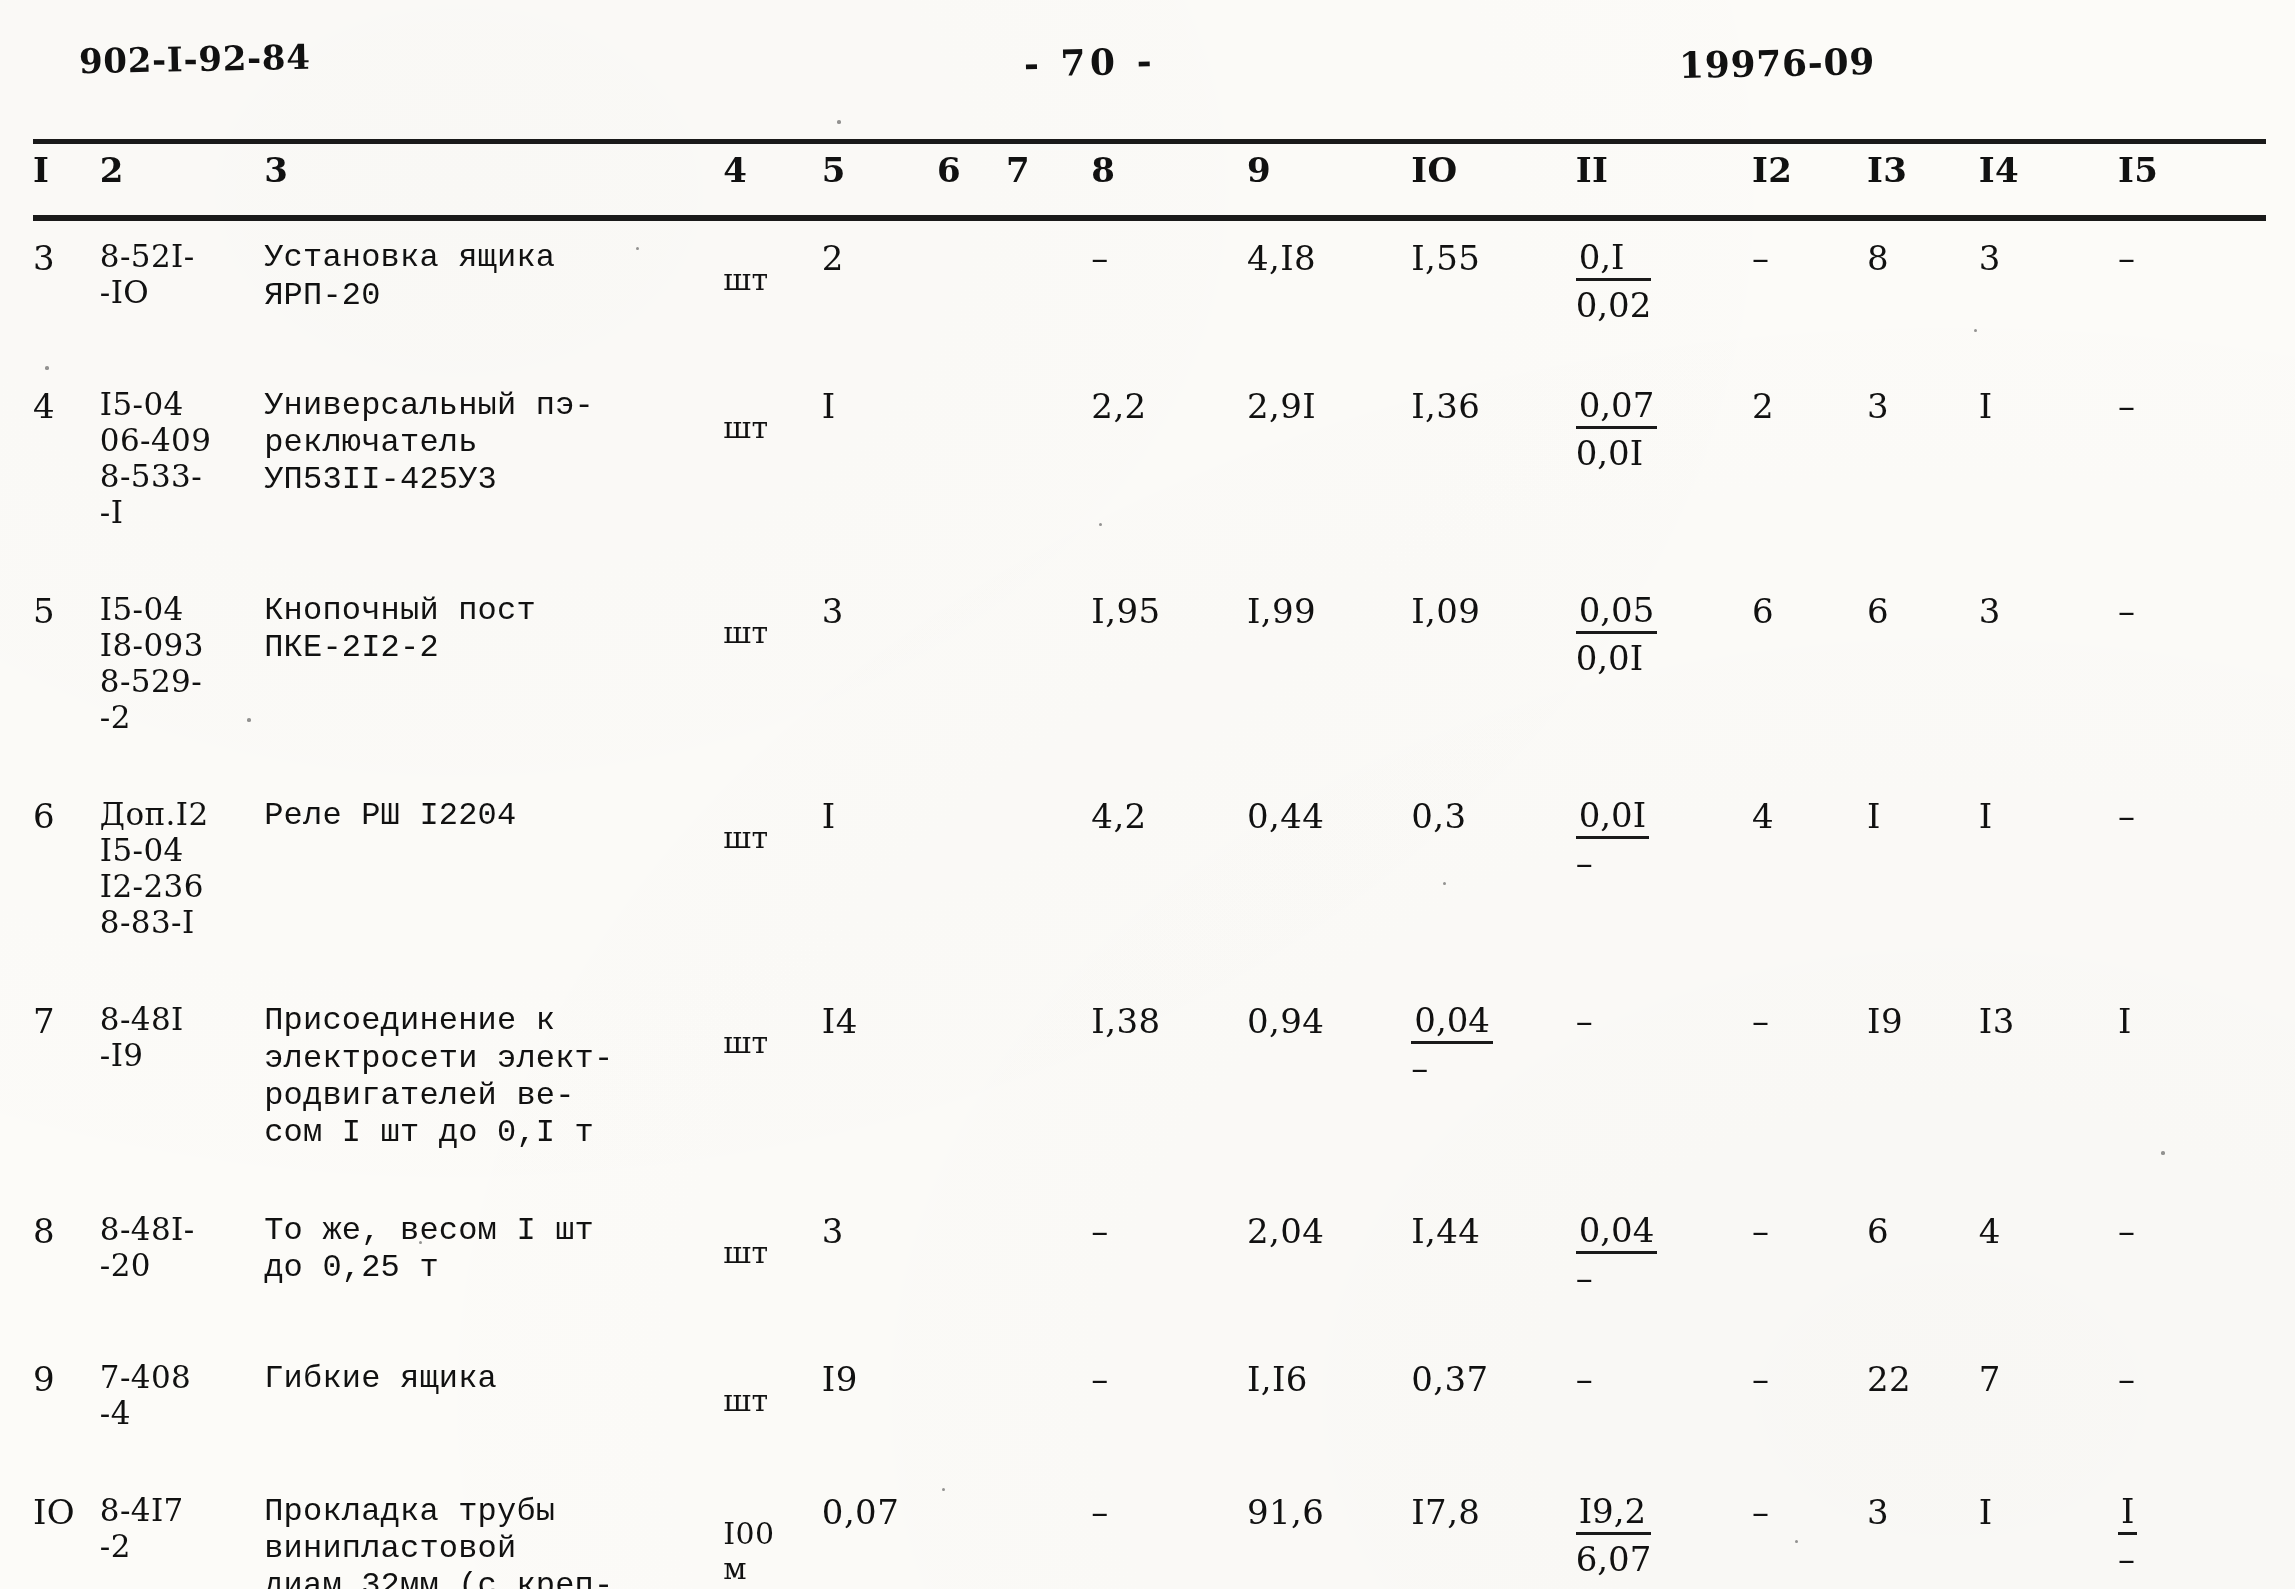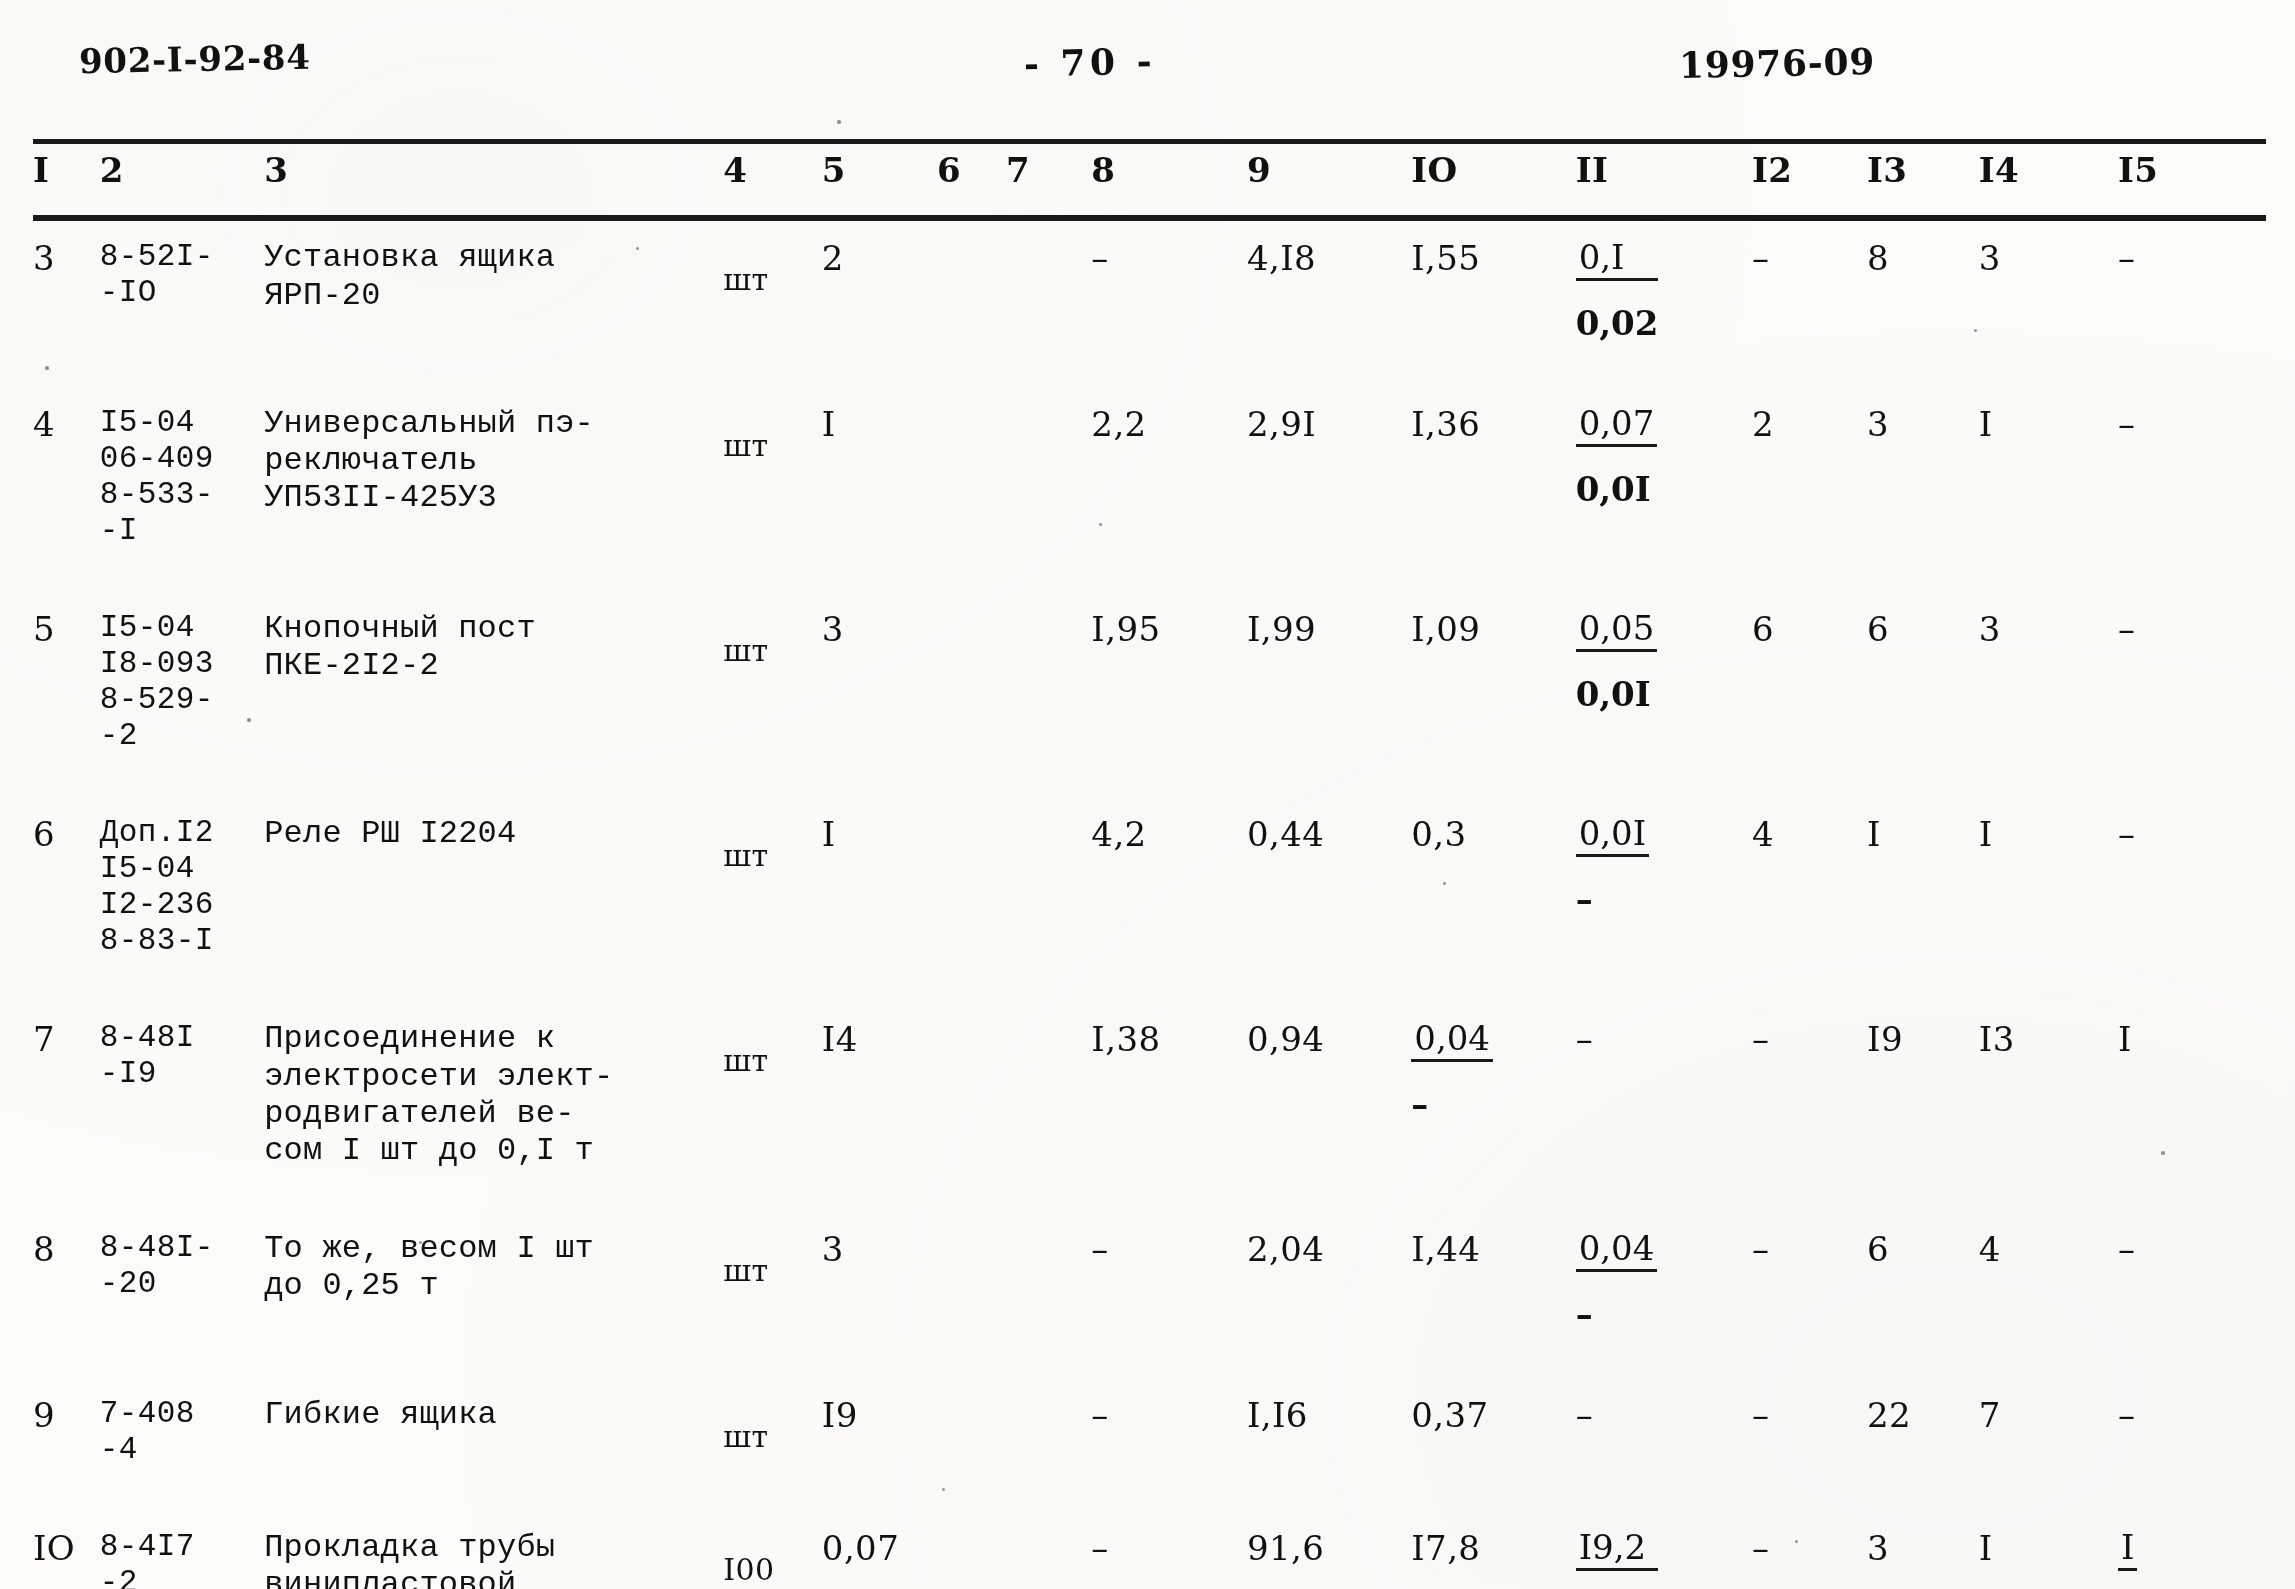--- a/index.html
+++ b/index.html
@@ -113,41 +113,40 @@
   tbody td {
     vertical-align: top;
     padding: 0;
     line-height: 1.16;
   }
   tbody tr.spacer td { height: 39px; }
 
   .cellpad { padding-top: 22.4px; }
 
   .pos      { font-size: 34px; letter-spacing: 0.4px; }
-  .code     { font-size: 31px; letter-spacing: 0.4px; white-space: pre-line; font-family: Liberation Mono, monospace; }
+  .code     { font-size: 31px; letter-spacing: 0.4px; white-space: pre-line; }
   .name     { font-size: 32px; letter-spacing: 0.2px; white-space: pre-line; font-family: Liberation Mono, monospace; }
   .unit     { font-size: 30px; letter-spacing: 0.4px; white-space: pre-line; margin-top: 24px; }
   .val      { font-size: 34px; letter-spacing: 0.4px; }
 
   
   .frac {
     display: inline-block;
     line-height: 1.1;
   }
   .frac .numer {
     display: block;
     border-bottom: 3px solid #1a1a1a;
     padding: 0 3px 1.5px 3px;
     font-size: 34px;
   }
   .frac .denom {
     display: block;
-    padding-top: 24px;
+    padding-top: 6px;
     font-size: 34px;
-    font-weight: bold;
   }
 
   
   .speck {
     position: absolute;
     background: #2b2b2b;
     border-radius: 50%;
     opacity: 0.5;
   }
 </style>

